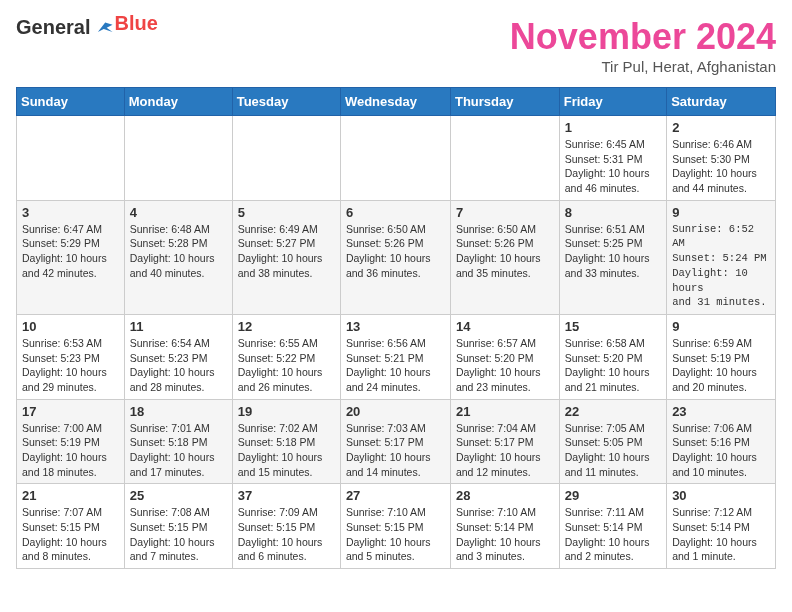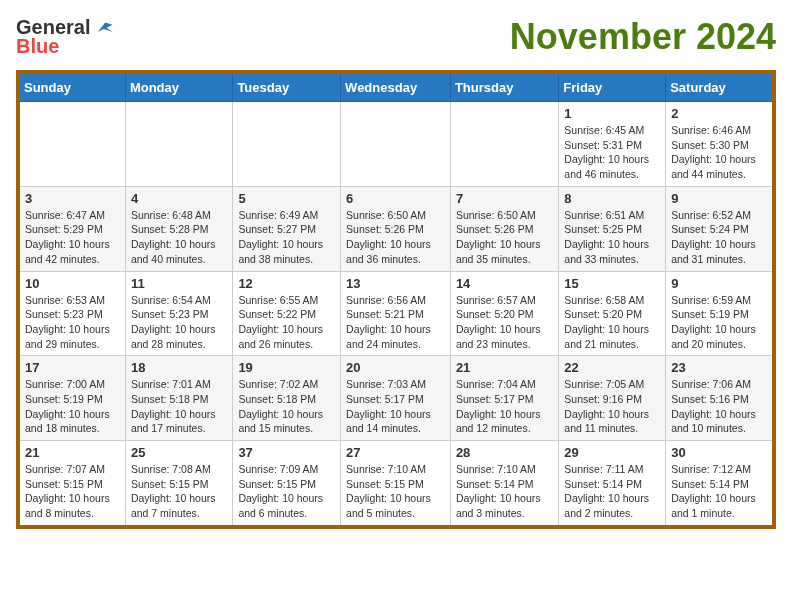--- a/index.html
+++ b/index.html
@@ -11,48 +11,48 @@
       padding: 16px;
     }
     .header-area {
       display: flex;
       justify-content: space-between;
       align-items: flex-start;
       margin-bottom: 12px;
     }
     .logo {
       display: flex;
-      flex-direction: column;
+      flex-direction: row;
       align-items: flex-start;
     }
     .logo-text {
       display: flex;
       align-items: center;
     }
     .logo-icon {
       width: 22px;
       height: 22px;
       margin-left: 2px;
     }
     .title-area {
       text-align: right;
     }
     .month-title {
       font-size: 36px;
       font-weight: bold;
-      color: #4d7c0f;
+      color: #ec4899;
     }
     .location-title {
       font-size: 15px;
       color: #555;
     }
     .calendar-table {
       width: 100%;
       border-collapse: collapse;
-      border: 4px solid #a16207;
+      border: 1px solid #a16207;
     }
     .calendar-table th {
       background: #2979c0;
       color: #fff;
       font-size: 13px;
       font-weight: bold;
       padding: 6px 4px;
       text-align: left;
       border: 1px solid #2162a8;
     }
@@ -93,20 +93,21 @@
     <div class="logo-text">
       <span style="font-size:20px;font-weight:bold;color:#333;">General</span>
       <svg class="logo-icon" viewBox="0 0 30 25" xmlns="http://www.w3.org/2000/svg">
         <polygon points="8,18 18,5 28,8 20,12 28,18 16,14" fill="#2979c0"></polygon>
       </svg>
     </div>
     <span style="font-size:20px;font-weight:bold;color:#ef4444;margin-top:-4px;">Blue</span>
   </div>
   <div class="title-area">
     <div class="month-title">November 2024</div>
+    <div class="location-title">Tir Pul, Herat, Afghanistan</div>
   </div>
 </div>
 
 <table class="calendar-table">
   <thead>
     <tr>
     <th>Sunday</th>
         <th>Monday</th>
         <th>Tuesday</th>
         <th>Wednesday</th>
@@ -175,21 +176,21 @@
         </td>
         <td>
           <span class="day-number">8</span>
           <div class="day-info" style="white-space: pre-line;">Sunrise: 6:51 AM
 Sunset: 5:25 PM
 Daylight: 10 hours
 and 33 minutes.</div>
         </td>
         <td>
           <span class="day-number">9</span>
-          <div class="day-info" style="white-space: pre-line;">Sunrise: 6:52 AM
+          <div class="day-info" style="white-space: pre-line; font-family: Liberation Mono, monospace;">Sunrise: 6:52 AM
 Sunset: 5:24 PM
 Daylight: 10 hours
 and 31 minutes.</div>
         </td>
       </tr>
       <tr>
         <td>
           <span class="day-number">10</span>
           <div class="day-info" style="white-space: pre-line;">Sunrise: 6:53 AM
 Sunset: 5:23 PM
@@ -271,21 +272,21 @@
         <td>
           <span class="day-number">21</span>
           <div class="day-info" style="white-space: pre-line;">Sunrise: 7:04 AM
 Sunset: 5:17 PM
 Daylight: 10 hours
 and 12 minutes.</div>
         </td>
         <td>
           <span class="day-number">22</span>
           <div class="day-info" style="white-space: pre-line;">Sunrise: 7:05 AM
-Sunset: 9:16 PM
+Sunset: 5:05 PM
 Daylight: 10 hours
 and 11 minutes.</div>
         </td>
         <td>
           <span class="day-number">23</span>
           <div class="day-info" style="white-space: pre-line;">Sunrise: 7:06 AM
 Sunset: 5:16 PM
 Daylight: 10 hours
 and 10 minutes.</div>
         </td>

